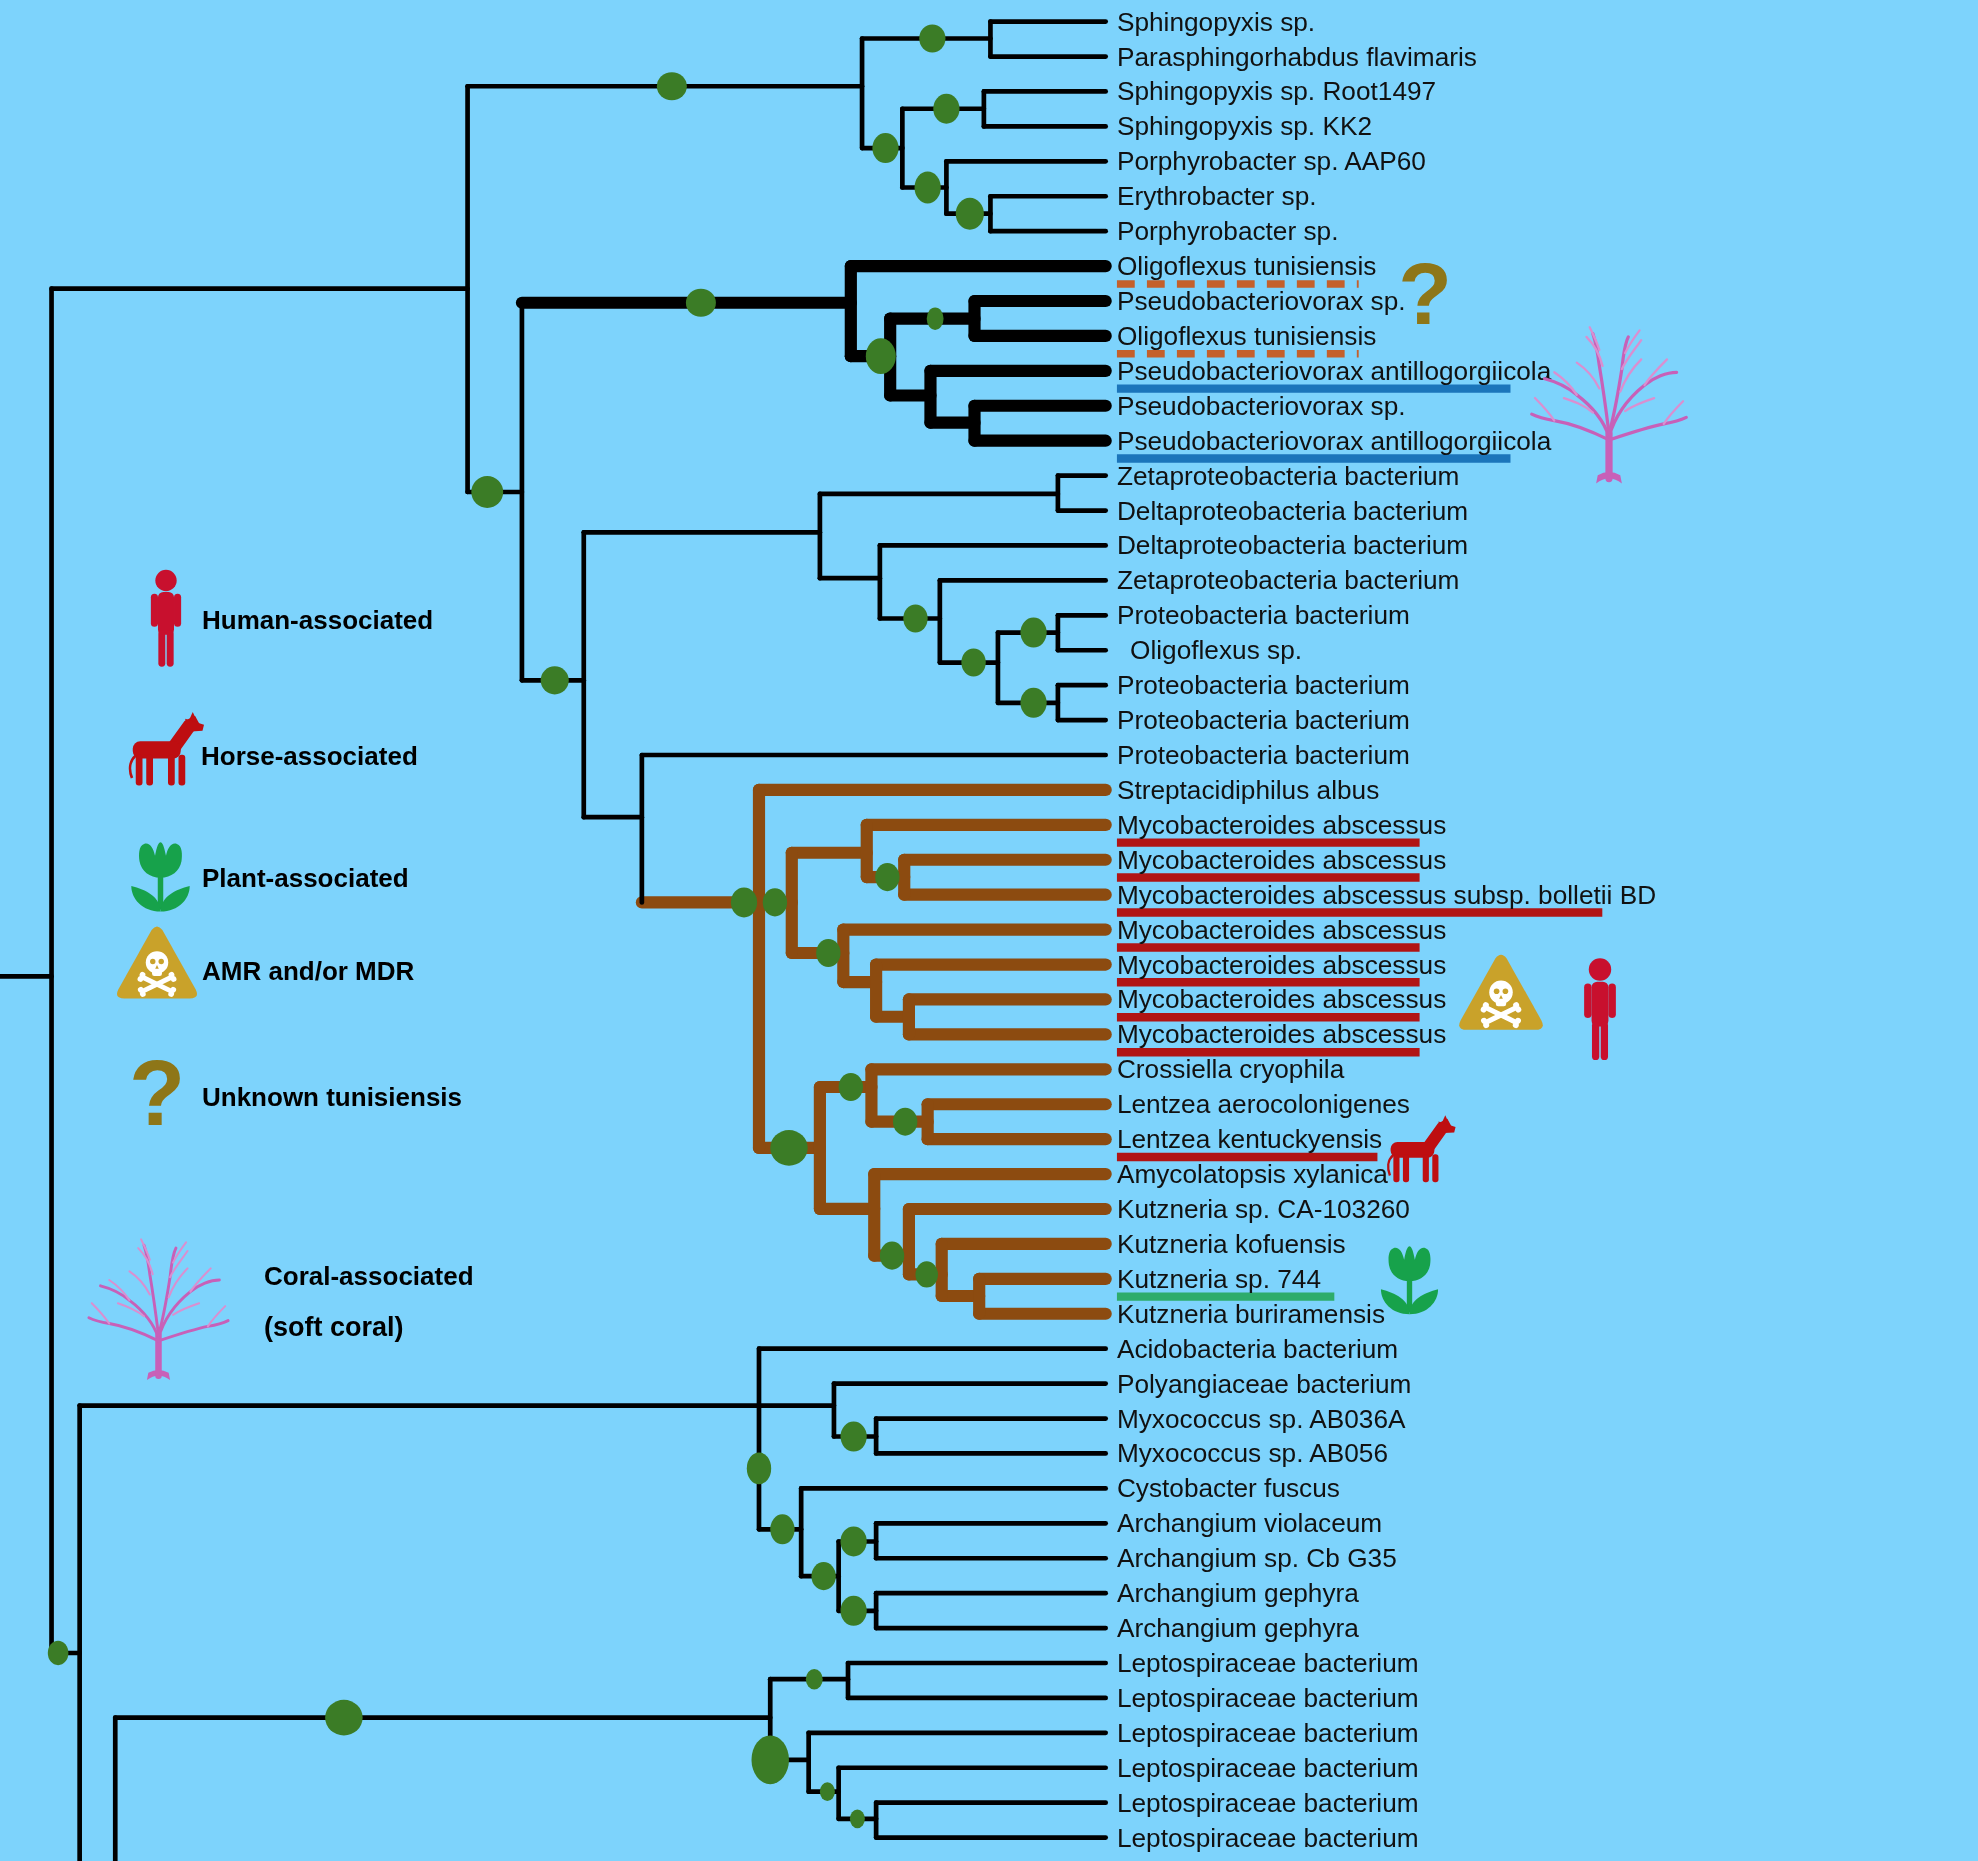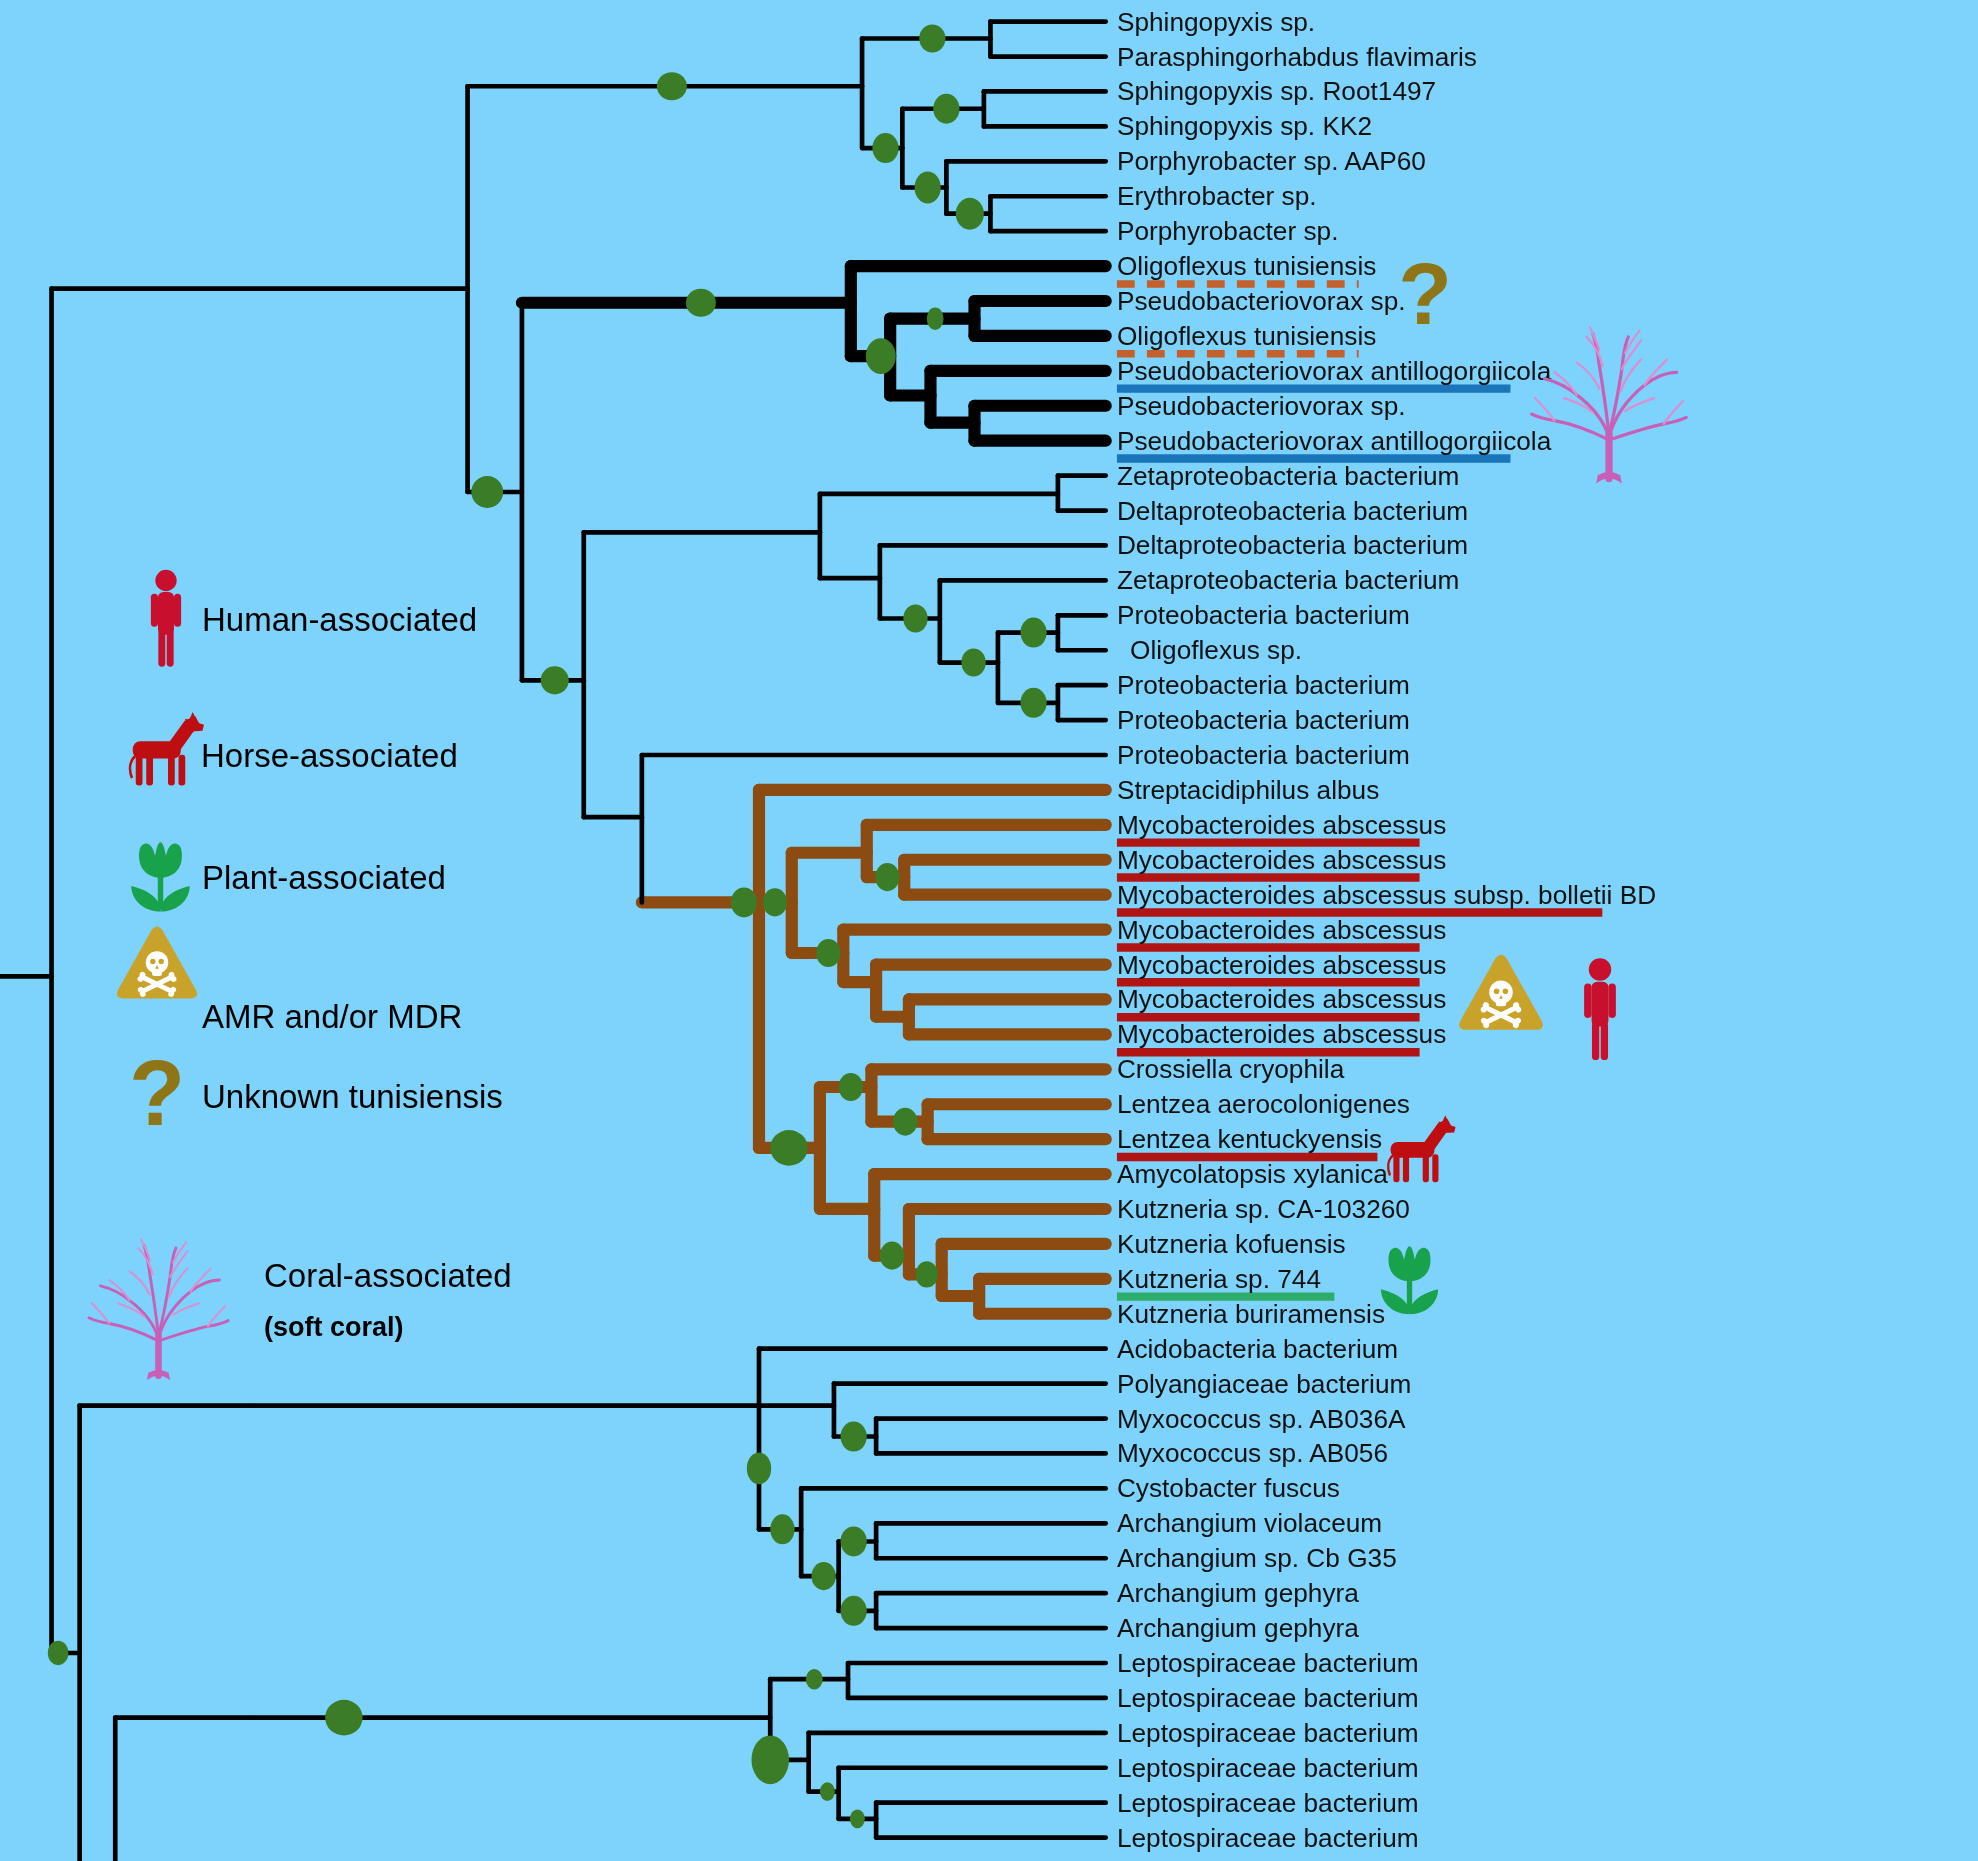--- a/index.html
+++ b/index.html
@@ -1,21 +1,21 @@
 <!DOCTYPE html>
 <html style="font-size:15px"><head>
 <meta charset="utf-8">
 <style>
   html,body{margin:0;padding:0;background:#fff;}
   #stage{position:relative;width:1979px;height:1862px;background:#7dd3fc;overflow:hidden;
          font-family:"Liberation Sans",sans-serif;}
   #tree-svg{position:absolute;left:0;top:0;}
   .licon{position:absolute;display:block;}
   .licon svg{display:block;width:100%;height:100%;}
-  .ltext{position:absolute;transform:translateY(-50%);font-weight:400;font-size:33px;color:#000;white-space:nowrap;}
+  .ltext{position:absolute;transform:translateY(-50%);font-weight:700;font-size:26px;color:#000;white-space:nowrap;}
   .ltext2{position:absolute;font-weight:700;font-size:27px;color:#000;white-space:nowrap;}
 </style>
 </head>
 <body>
 
 <div id="stage">
   <svg id="tree-svg" xmlns="http://www.w3.org/2000/svg" width="1979" height="1862" viewBox="0 0 2112 1987">
       <path d="M55 308 L499 308" stroke="#000000" stroke-width="5" fill="none" stroke-linecap="round"></path>
       <path d="M499 92 L920 92" stroke="#000000" stroke-width="5" fill="none" stroke-linecap="round"></path>
       <path d="M920 41 L1057 41" stroke="#000000" stroke-width="5" fill="none" stroke-linecap="round"></path>
@@ -334,21 +334,21 @@
             <g transform="rotate(-26 50 66)">
               <rect x="31" y="63.5" width="38" height="5.4" rx="2.7"></rect>
               <circle cx="31" cy="63.8" r="3.2"></circle>
               <circle cx="31" cy="69" r="3.2"></circle>
               <circle cx="69" cy="63.8" r="3.2"></circle>
               <circle cx="69" cy="69" r="3.2"></circle>
             </g>
           </g>
         </svg>
       </span>
-      <div class="ltext" style="left: 202px; top: 1017px;">AMR and/or MDR</div>
+      <div class="ltext" style="left: 202px; top: 971px;">AMR and/or MDR</div>
       <span class="licon" style="left: 129px; top: 1053px; width: 51px; height: 90px;">
         <svg viewBox="0 0 52 92" xmlns="http://www.w3.org/2000/svg">
           <text x="0" y="74" font-size="94" font-weight="bold" fill="#8E7618" font-family="Liberation Sans,sans-serif">?</text>
         </svg>
       </span>
       <div class="ltext" style="left: 202px; top: 1097px;">Unknown tunisiensis</div>
       <span class="licon" style="left: 86px; top: 1227px; width: 145px; height: 164px;">
         <svg viewBox="0 0 100 100" xmlns="http://www.w3.org/2000/svg">
           <path d="M42 99 Q50 93 58 99 L57 94 Q50 90 43 94 Z" fill="#C860B8"></path>
           <g stroke="#C860B8" fill="none" stroke-linecap="round">

